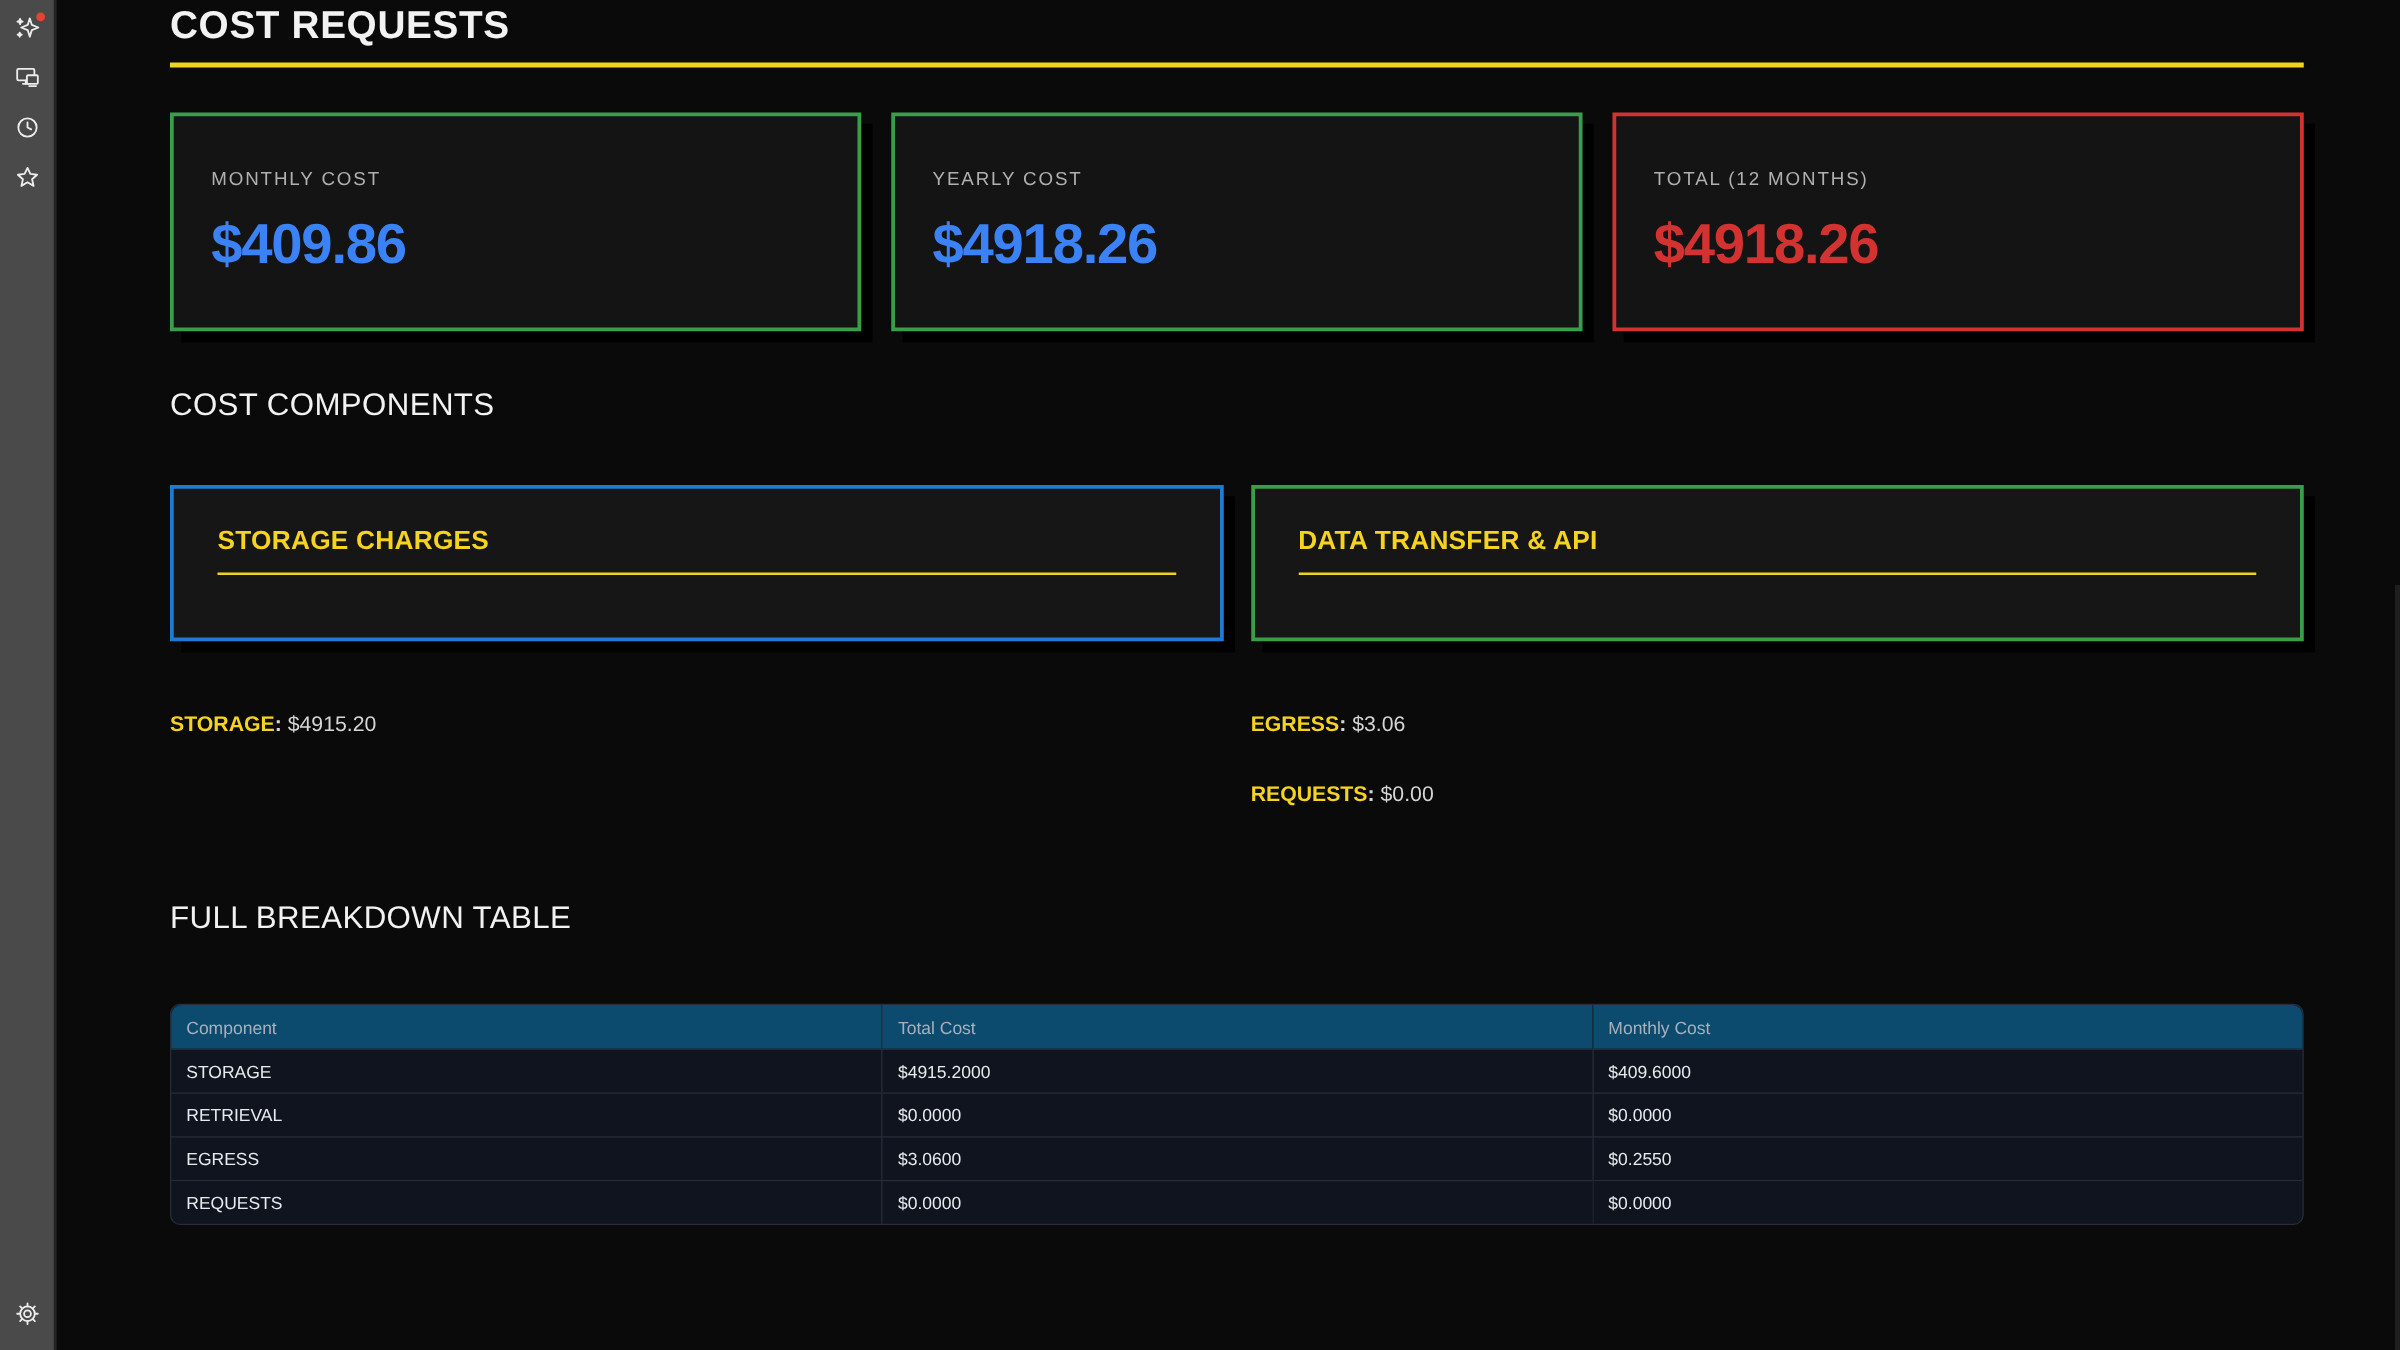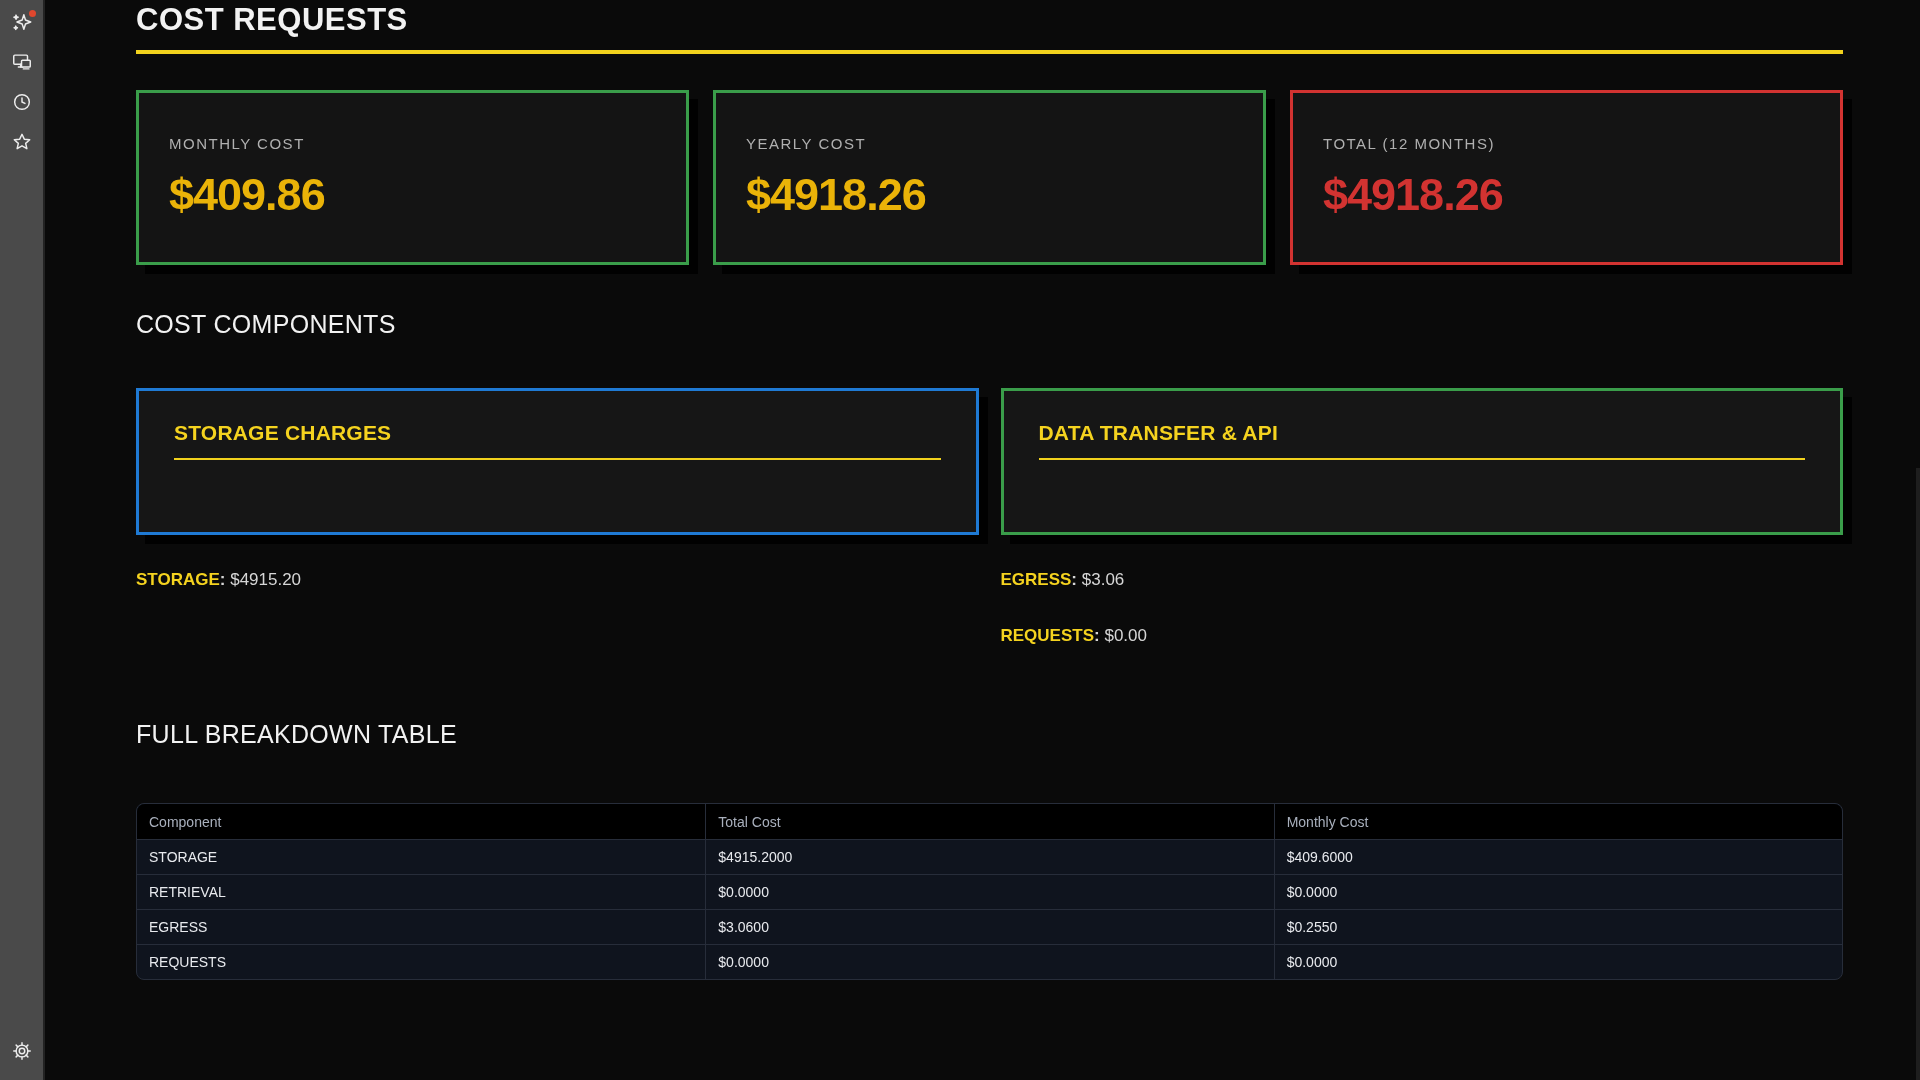--- a/index.html
+++ b/index.html
@@ -42,34 +42,34 @@
     position:absolute; top:90px; left:0; width:100%;
     display:grid; grid-template-columns:1fr 1fr 1fr; column-gap:24px;
   }
   .sum-card {
     height:175px; background:#141414; border:3px solid #3a9d4a;
     box-shadow:9px 9px 0 rgba(0,0,0,0.85);
     padding:42px 30px 0 30px;
   }
   .sum-card.red { border-color:#d23331; }
   .sum-label { font-size:15px; letter-spacing:1.5px; color:#b0b0b0; }
-  .sum-value { margin-top:17px; font-size:45px; font-weight:800; letter-spacing:-1px; color:#eab308; }
+  .sum-value { margin-top:17px; font-size:45px; font-weight:800; letter-spacing:-1px; color:#3b82f6; }
   .sum-card.red .sum-value { color:#d23331; }
 
   .h2 { position:absolute; left:0; font-size:25px; font-weight:400; color:#f2f2f2; letter-spacing:0.3px; }
   .h2.components { top:310px; }
   .h2.table-heading { top:720px; }
 
   
   .comp-row {
     position:absolute; top:388px; left:0; width:100%;
     display:grid; grid-template-columns:1fr 1fr; column-gap:22px;
   }
   .comp-card {
-    height:147px; background:#161616; border:3px solid #1f7ad4;
+    height:125px; background:#161616; border:3px solid #1f7ad4;
     box-shadow:9px 9px 0 rgba(0,0,0,0.85);
     padding:30px 35px 0 35px;
   }
   .comp-card.green { border-color:#3a9d4a; }
   .comp-title { font-size:21px; font-weight:700; color:#f5d31f; letter-spacing:0.2px; }
   .comp-underline { margin-top:13px; width:100%; height:2px; background:#f2d21d; }
 
   
   .values-row {
     position:absolute; top:541px; left:0; width:100%;
@@ -81,21 +81,21 @@
 
   
   .breakdown-table {
     position:absolute; top:803px; left:0; width:100%;
     border-collapse:separate; border-spacing:0;
     background:#0f141e; border:1px solid #272d3a; border-radius:8px;
     font-size:14px; table-layout:fixed;
   }
   .breakdown-table th {
     text-align:left; font-weight:400; color:#a9b0bd;
-    background:#000000; padding:9px 12px; height:35px;
+    background:#0c4a6e; padding:9px 12px; height:35px;
   }
   .breakdown-table td {
     color:#e8eaee; padding:8px 12px; height:35px;
     border-top:1px solid #272d3a;
   }
   .breakdown-table th + th, .breakdown-table td + td { border-left:1px solid #272d3a; }
   .breakdown-table tr th:first-child { border-top-left-radius:8px; }
   .breakdown-table tr th:last-child { border-top-right-radius:8px; }
   .breakdown-table tr:last-child td:first-child { border-bottom-left-radius:8px; }
   .breakdown-table tr:last-child td:last-child { border-bottom-right-radius:8px; }

